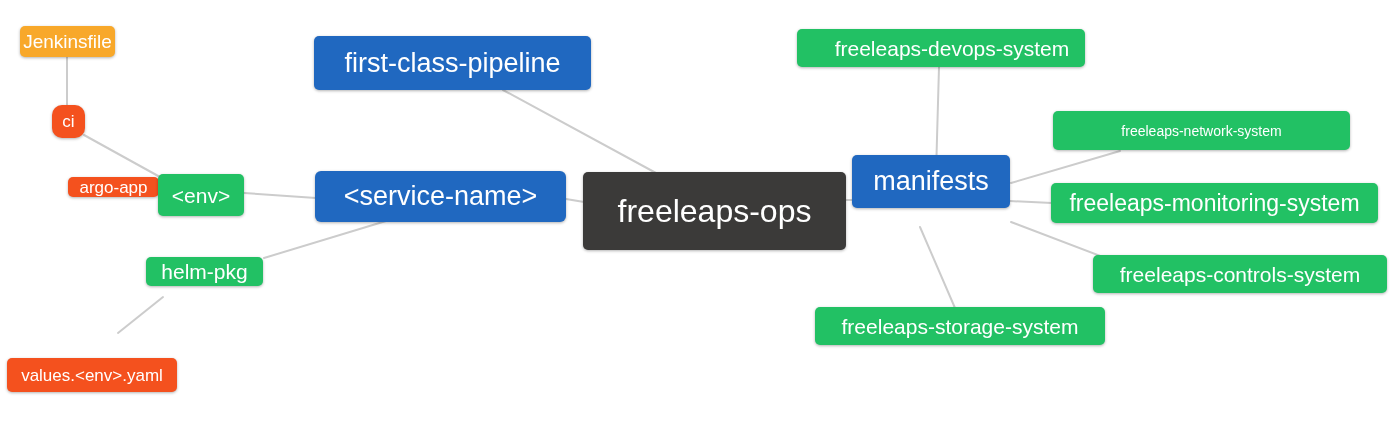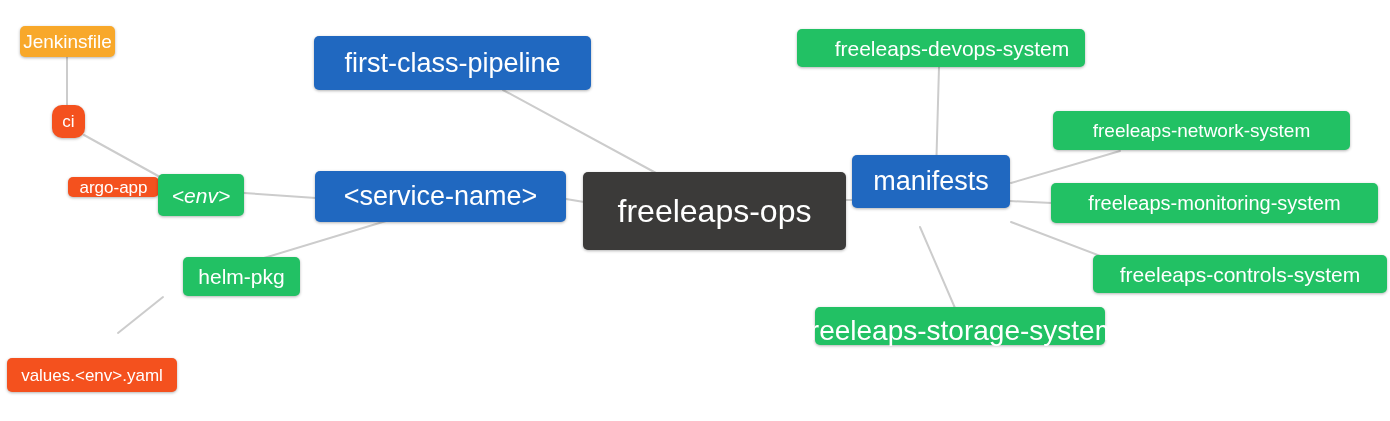--- a/index.html
+++ b/index.html
@@ -57,50 +57,50 @@
   <div id="node-layer">
       <div class="node" style="left: 20px; top: 26px; width: 95px; height: 31px; background: rgb(248, 168, 42); font-size: 19px; color: rgb(255, 255, 255);">
         <span>Jenkinsfile</span>
       </div>
       <div class="node" style="left: 52px; top: 105px; width: 33px; height: 33px; background: rgb(244, 81, 30); font-size: 17px; color: rgb(255, 255, 255); border-radius: 10px;">
         <span>ci</span>
       </div>
       <div class="node" style="left: 31px; top: 177px; width: 91px; height: 20px; background: rgb(244, 81, 30); font-size: 17px; color: rgb(255, 255, 255); margin-left: 37px;">
         <span>argo-app</span>
       </div>
-      <div class="node" style="left: 158px; top: 174px; width: 86px; height: 42px; background: rgb(34, 193, 100); font-size: 21px; color: rgb(255, 255, 255); font-style: italic;">
+      <div class="node" style="left: 158px; top: 174px; width: 86px; height: 42px; background: rgb(34, 193, 100); font-size: 21px; color: rgb(255, 255, 255);">
         <span>&lt;env&gt;</span>
       </div>
-      <div class="node" style="left: 146px; top: 257px; width: 117px; height: 39px; background: rgb(34, 193, 100); font-size: 21px; color: rgb(255, 255, 255); margin-left: 37px;">
+      <div class="node" style="left: 146px; top: 257px; width: 117px; height: 29px; background: rgb(34, 193, 100); font-size: 21px; color: rgb(255, 255, 255);">
         <span>helm-pkg</span>
       </div>
       <div class="node" style="left: 7px; top: 332px; width: 170px; height: 34px; background: rgb(244, 81, 30); font-size: 17px; color: rgb(255, 255, 255); margin-top: 26px;">
         <span>values.&lt;env&gt;.yaml</span>
       </div>
       <div class="node" style="left: 314px; top: 36px; width: 277px; height: 54px; background: rgb(32, 104, 192); font-size: 27px; color: rgb(255, 255, 255); justify-content: center;">
         <span>first-class-pipeline</span>
       </div>
-      <div class="node" style="left: 315px; top: 171px; width: 251px; height: 51px; background: rgb(32, 104, 192); font-size: 27px; color: rgb(255, 255, 255);">
+      <div class="node" style="left: 315px; top: 171px; width: 251px; height: 51px; background: rgb(32, 104, 192); font-size: 27px; color: rgb(255, 255, 255); border-radius: 6px;">
         <span>&lt;service-name&gt;</span>
       </div>
       <div class="node" style="left: 583px; top: 172px; width: 263px; height: 78px; background: rgb(59, 58, 57); font-size: 32px; color: rgb(255, 255, 255);">
         <span>freeleaps-ops</span>
       </div>
       <div class="node" style="left: 852px; top: 155px; width: 158px; height: 53px; background: rgb(32, 104, 192); font-size: 27px; color: rgb(255, 255, 255);">
         <span>manifests</span>
       </div>
       <div class="node" style="left: 797px; top: 29px; width: 288px; height: 38px; background: rgb(34, 193, 100); font-size: 21px; color: rgb(255, 255, 255); padding-left: 28px;">
         <span>freeleaps-devops-system</span>
       </div>
-      <div class="node" style="left: 1053px; top: 111px; width: 297px; height: 39px; background: rgb(34, 193, 100); font-size: 19px; color: rgb(255, 255, 255);">
+      <div class="node" style="left: 1053px; top: 111px; width: 297px; height: 39px; background: rgb(34, 193, 100); font-size: 14px; color: rgb(255, 255, 255);">
         <span>freeleaps-network-system</span>
       </div>
-      <div class="node" style="left: 1051px; top: 183px; width: 327px; height: 40px; background: rgb(34, 193, 100); font-size: 20px; color: rgb(255, 255, 255);">
+      <div class="node" style="left: 1051px; top: 183px; width: 327px; height: 40px; background: rgb(34, 193, 100); font-size: 23px; color: rgb(255, 255, 255);">
         <span>freeleaps-monitoring-system</span>
       </div>
       <div class="node" style="left: 1061px; top: 255px; width: 294px; height: 38px; background: rgb(34, 193, 100); font-size: 21px; color: rgb(255, 255, 255); margin-left: 32px;">
         <span>freeleaps-controls-system</span>
       </div>
-      <div class="node" style="left: 815px; top: 307px; width: 290px; height: 38px; background: rgb(34, 193, 100); font-size: 28px; color: rgb(255, 255, 255); align-items: flex-end;">
+      <div class="node" style="left: 815px; top: 307px; width: 290px; height: 38px; background: rgb(34, 193, 100); font-size: 21px; color: rgb(255, 255, 255);">
         <span>freeleaps-storage-system</span>
       </div>
     </div>
 </div>
 
 </body></html>

